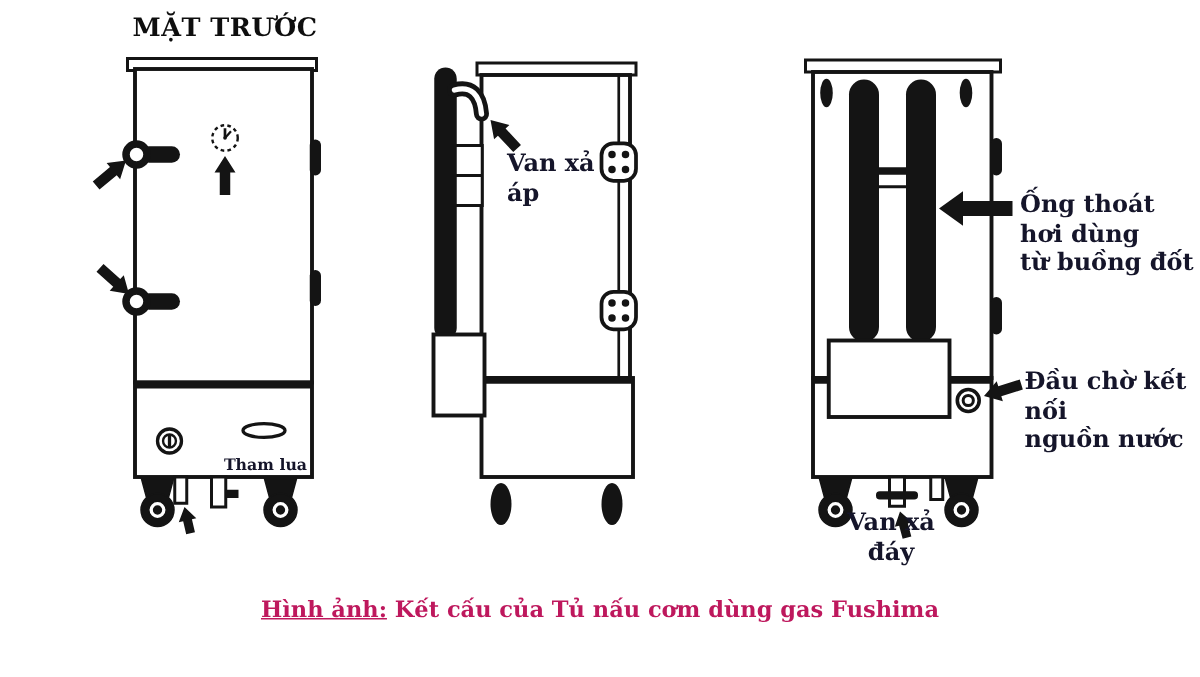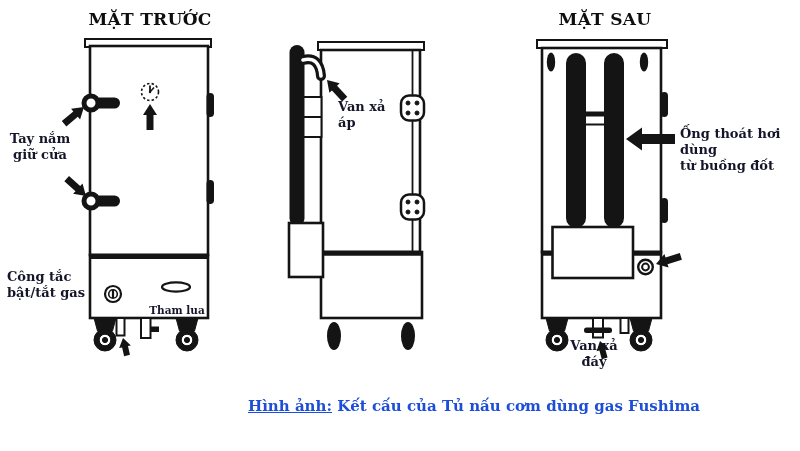--- a/index.html
+++ b/index.html
@@ -6,28 +6,28 @@
   .stage{
     position:relative;width:800px;height:451px;background:#ffffff;
     font-family:"DejaVu Serif","Liberation Serif",serif;overflow:hidden;border-radius:32px;
   }
   svg.art{position:absolute;left:0;top:0;}
   .title{
     position:absolute;font-weight:bold;font-size:17px;color:#0e0e0e;
     text-align:center;letter-spacing:.3px;white-space:pre-line;
   }
   .lbl{
-    position:absolute;font-weight:bold;font-size:13px;line-height:1.22;
+    position:absolute;font-weight:bold;font-size:16px;line-height:1.22;
     color:#15152a;white-space:pre-line;
   }
   .lbl.center{text-align:center;}
   .lbl.small{font-size:10.5px;}
   .caption{
-    position:absolute;left:100px;top:397px;width:600px;text-align:right;
-    font-weight:bold;font-size:15px;color:#1d4ed8;
+    position:absolute;left:100px;top:397px;width:600px;text-align:center;
+    font-weight:bold;font-size:15px;color:#be185d;
   }
   .caption .u{text-decoration:underline;}
 </style>
 </head>
 <body>
 
 <div class="stage">
 
   <svg class="art" width="800" height="451" viewBox="0 0 800 451">
     <defs>
@@ -158,28 +158,25 @@
       <g>
         <rect x="593" y="318" width="10" height="19.5" fill="#ffffff" stroke-width="2"></rect>
         <rect x="584" y="327.5" width="28" height="5.5" rx="2.5" fill="#141414" stroke="none"></rect>
       </g>
       <rect x="620.5" y="318" width="8" height="15" fill="#ffffff" stroke-width="2"></rect>
       <use href="#arrs" transform="translate(600,341) rotate(-105)" fill="#141414" stroke="none"></use>
     </g>
   </svg>
 
   <div class="title" style="left:84px;top:9px;width:132px">MẶT TRƯỚC</div>
-  <div class="title" style="left:545px;top:9px;width:120px">MẶT SAU</div>
 
-  <div class="lbl center" style="left:8px;top:131px;width:64px">Tay nắm
-giữ cửa</div>
-  <div class="lbl" style="left:7px;top:269px;width:82px">Công tắc
-bật/tắt gas</div>
   <div class="lbl center small" style="left:147px;top:304px;width:60px">Tham lua</div>
 
   <div class="lbl" style="left:338px;top:99px;width:64px">Van xả áp</div>
 
   <div class="lbl" style="left:680px;top:126px;width:120px">Ống thoát hơi dùng
 từ buồng đốt</div>
+  <div class="lbl" style="left:683px;top:244px;width:118px">Đầu chờ kết nối
+nguồn nước</div>
   <div class="lbl center" style="left:556px;top:338px;width:76px">Van xả đáy</div>
 
   <div class="caption"><span class="u">Hình ảnh:</span> <span>Kết cấu của Tủ nấu cơm dùng gas Fushima</span></div>
 </div>
 
 </body></html>

